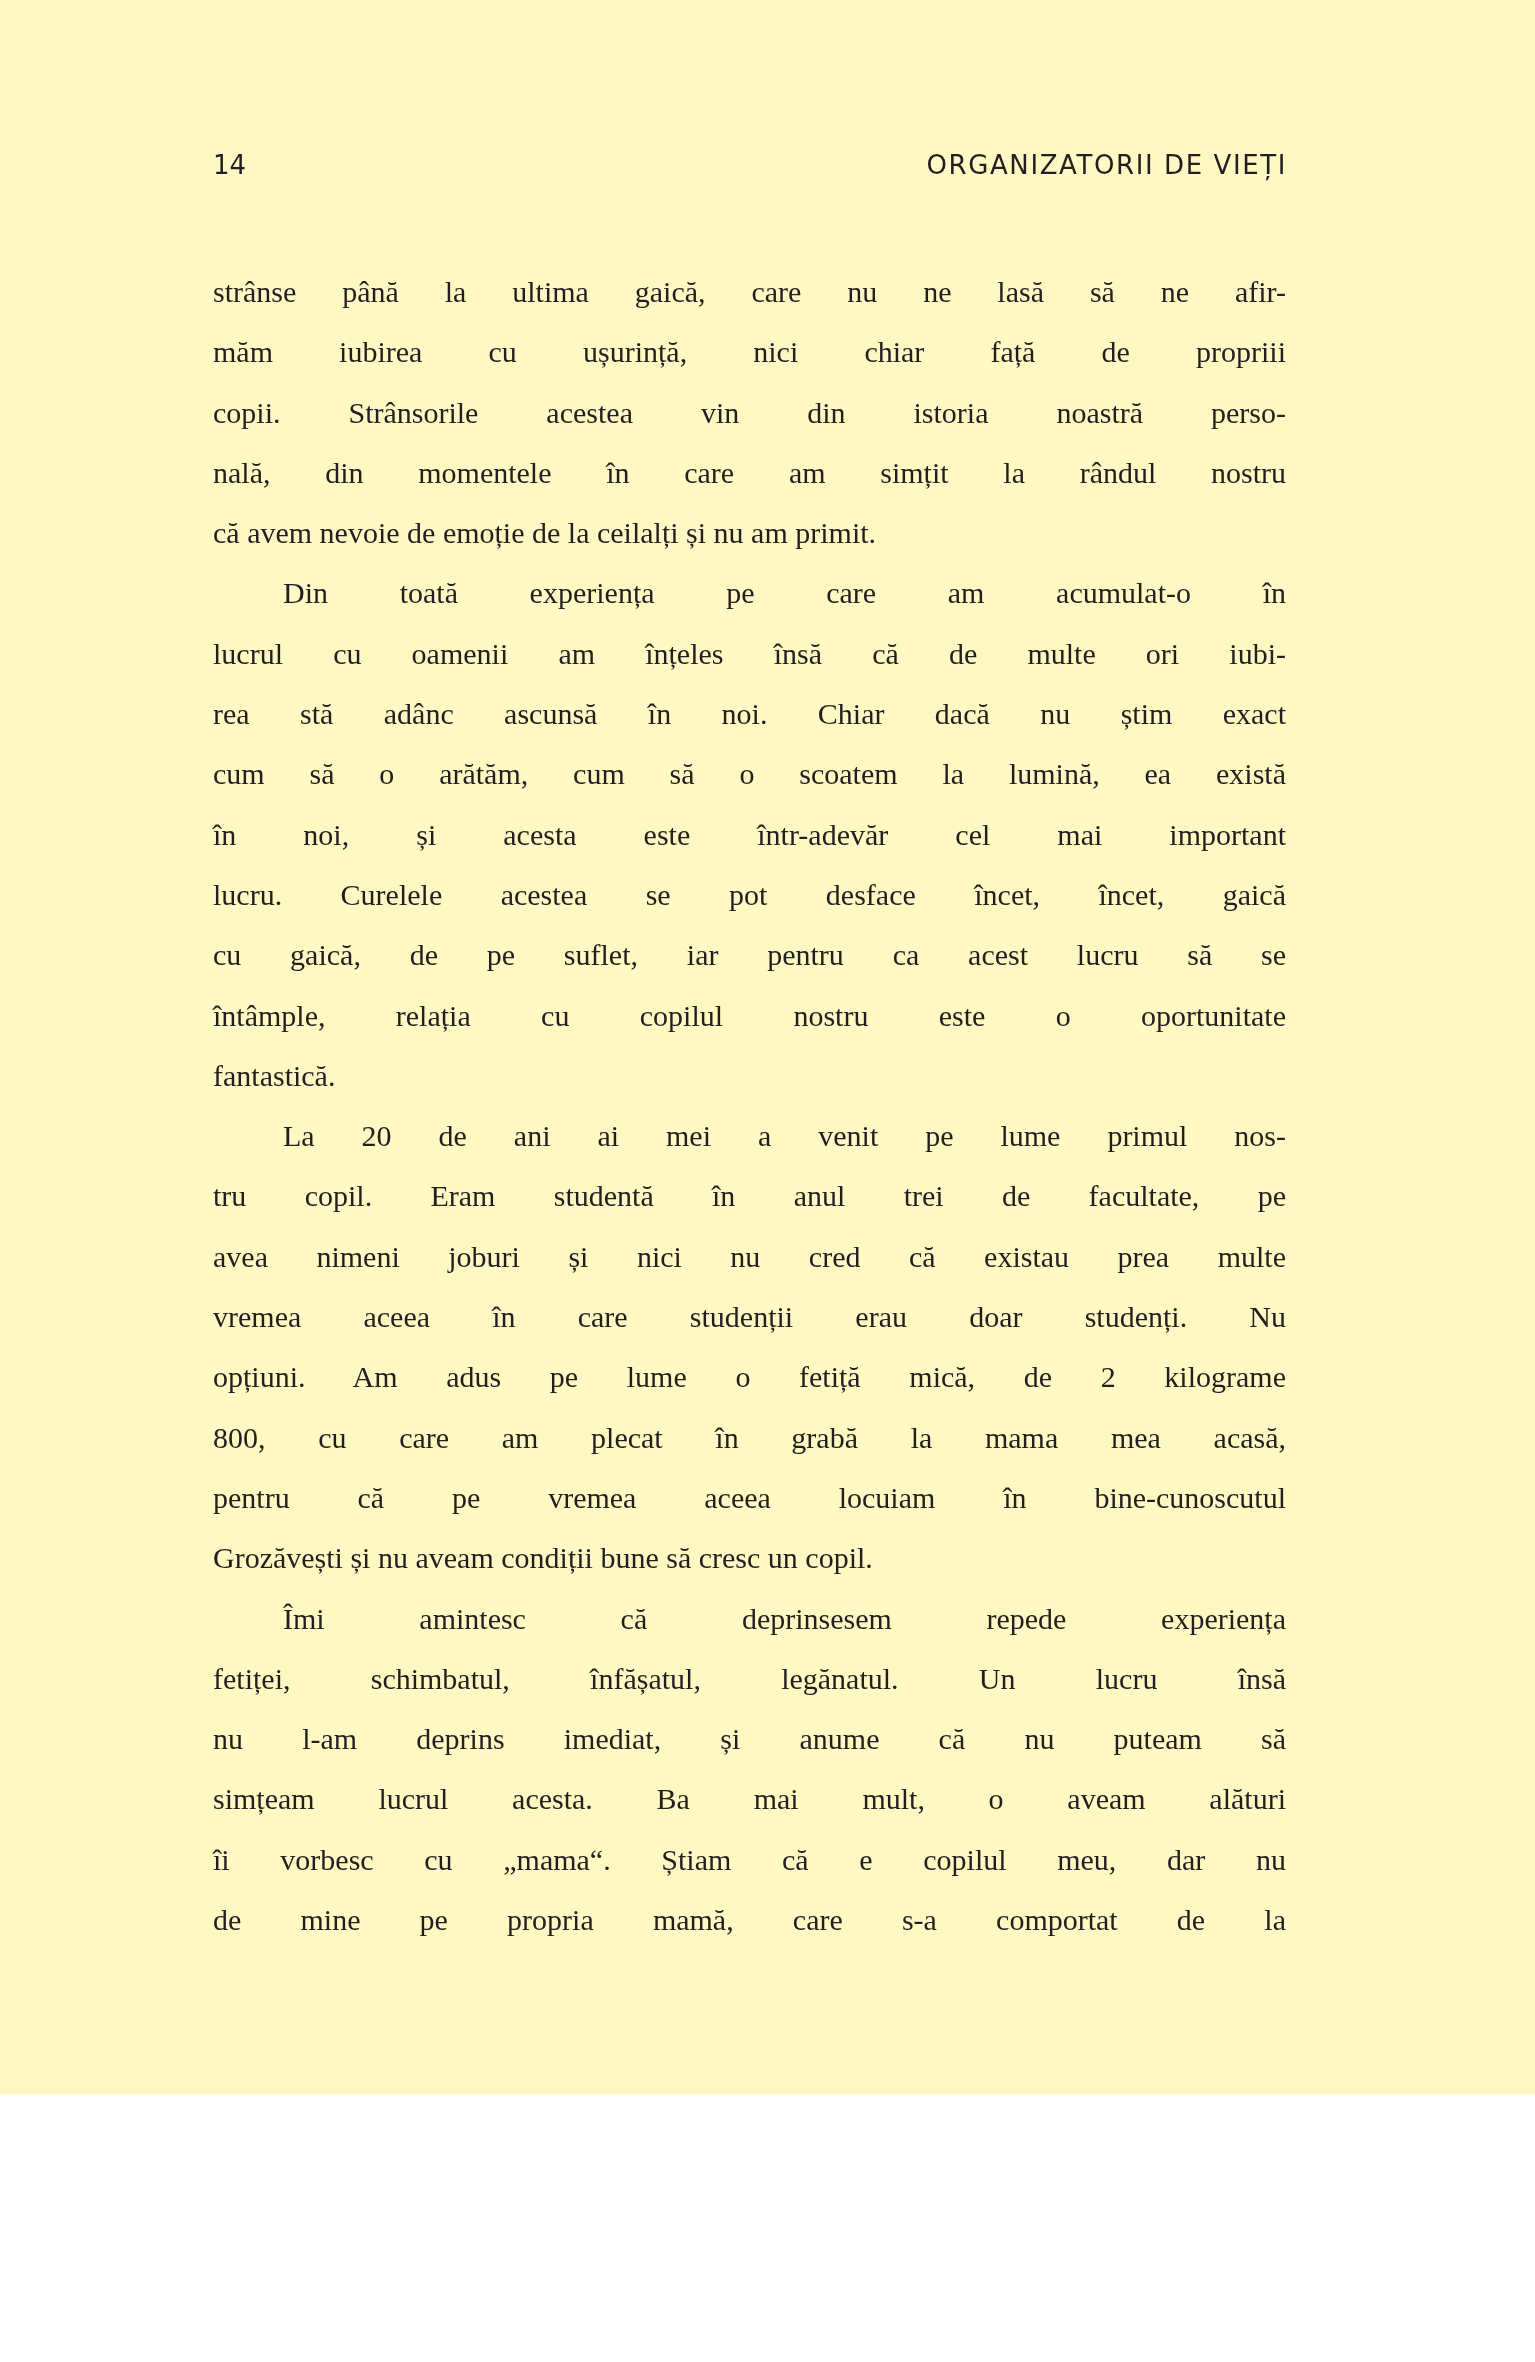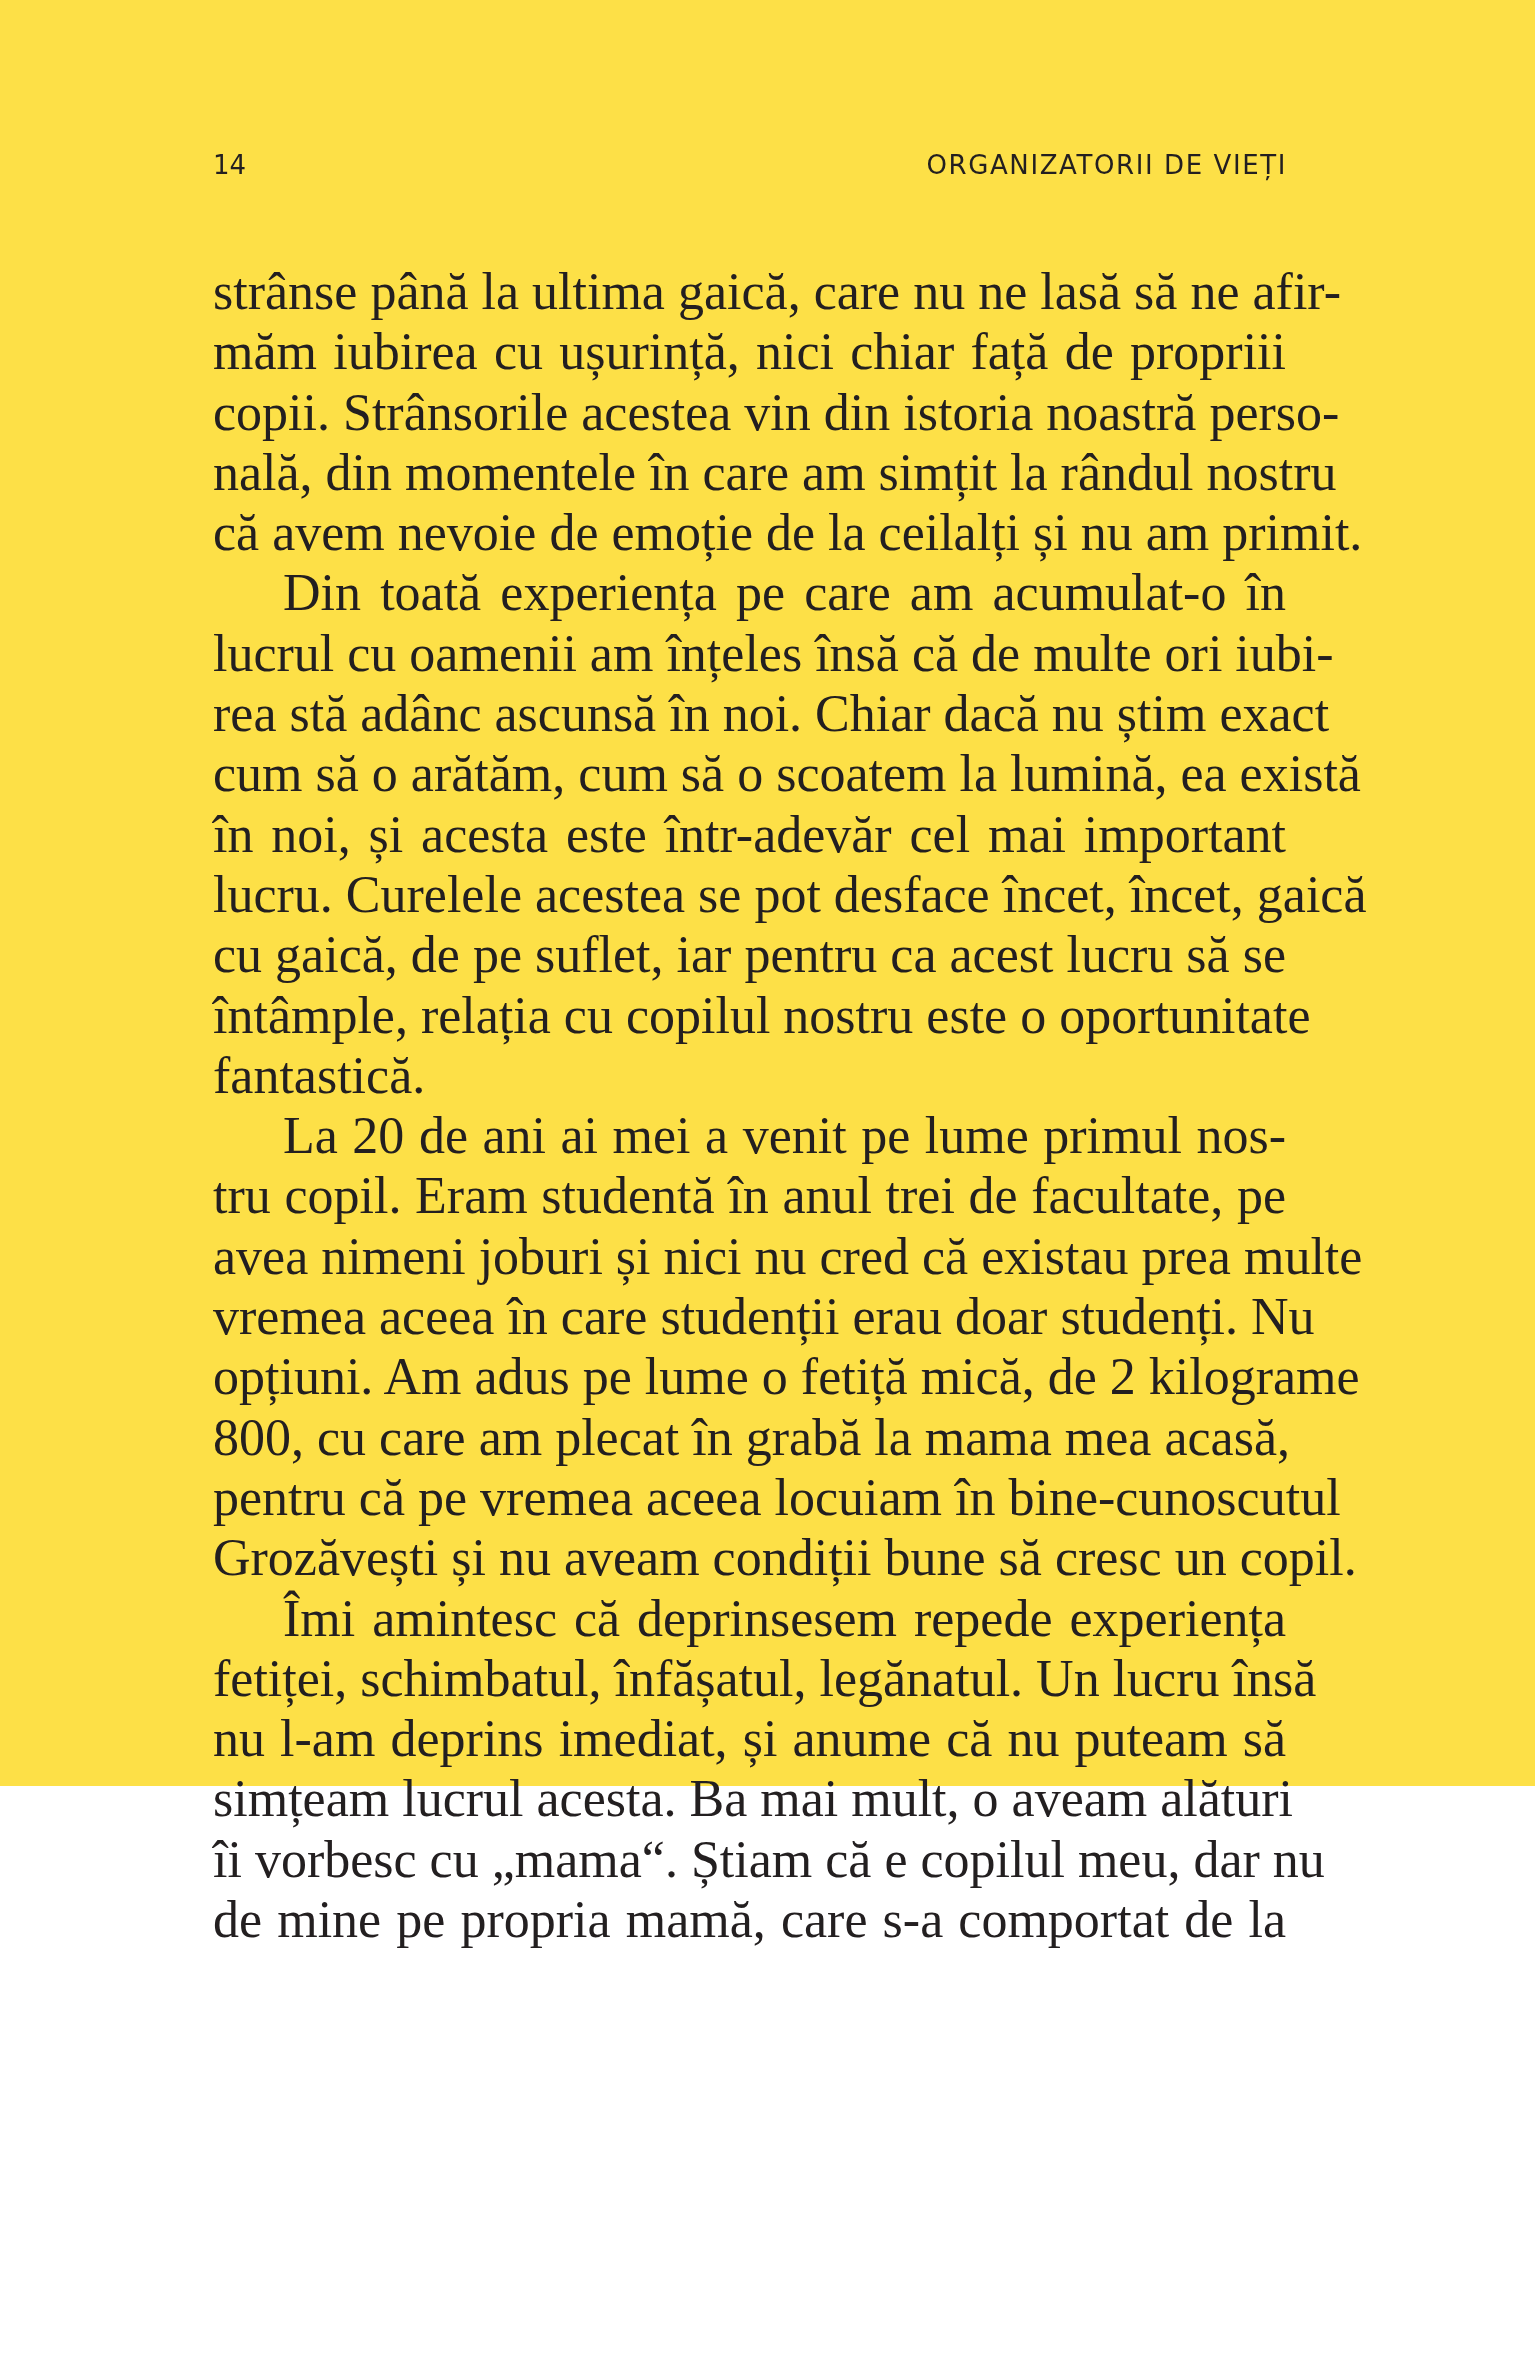--- a/index.html
+++ b/index.html
@@ -10,22 +10,22 @@
   body {
     width: 1535px;
     height: 2362px;
     position: relative;
     overflow: hidden;
     color: #231f20;
   }
   .page {
     position: absolute;
     left: 0; top: 0;
-    width: 1535px; height: 1786px;
-    background: #fde047;
+    width: 1535px; height: 2094px;
+    background: #fef9c3;
   }
   .running-head {
     position: absolute;
     top: 150px;
     left: 213px;
     width: 1074px;
     height: 32px;
     font-family: "DejaVu Sans", sans-serif;
     font-size: 26px;
     letter-spacing: 1.6px;
@@ -43,21 +43,21 @@
     top: 0;
     text-transform: uppercase;
     text-align: right;
   }
   .body-text {
     position: absolute;
     left: 213px;
     top: 262px;
     width: 1073px;
     font-family: "Liberation Serif", "DejaVu Serif", serif;
-    font-size: 52px;
+    font-size: 30px;
     line-height: 60.3px;
     color: #231f20;
   }
   .line {
     display: block;
     height: 60.3px;
     white-space: nowrap;
     text-align: justify;
     text-align-last: justify;
     overflow: visible;

